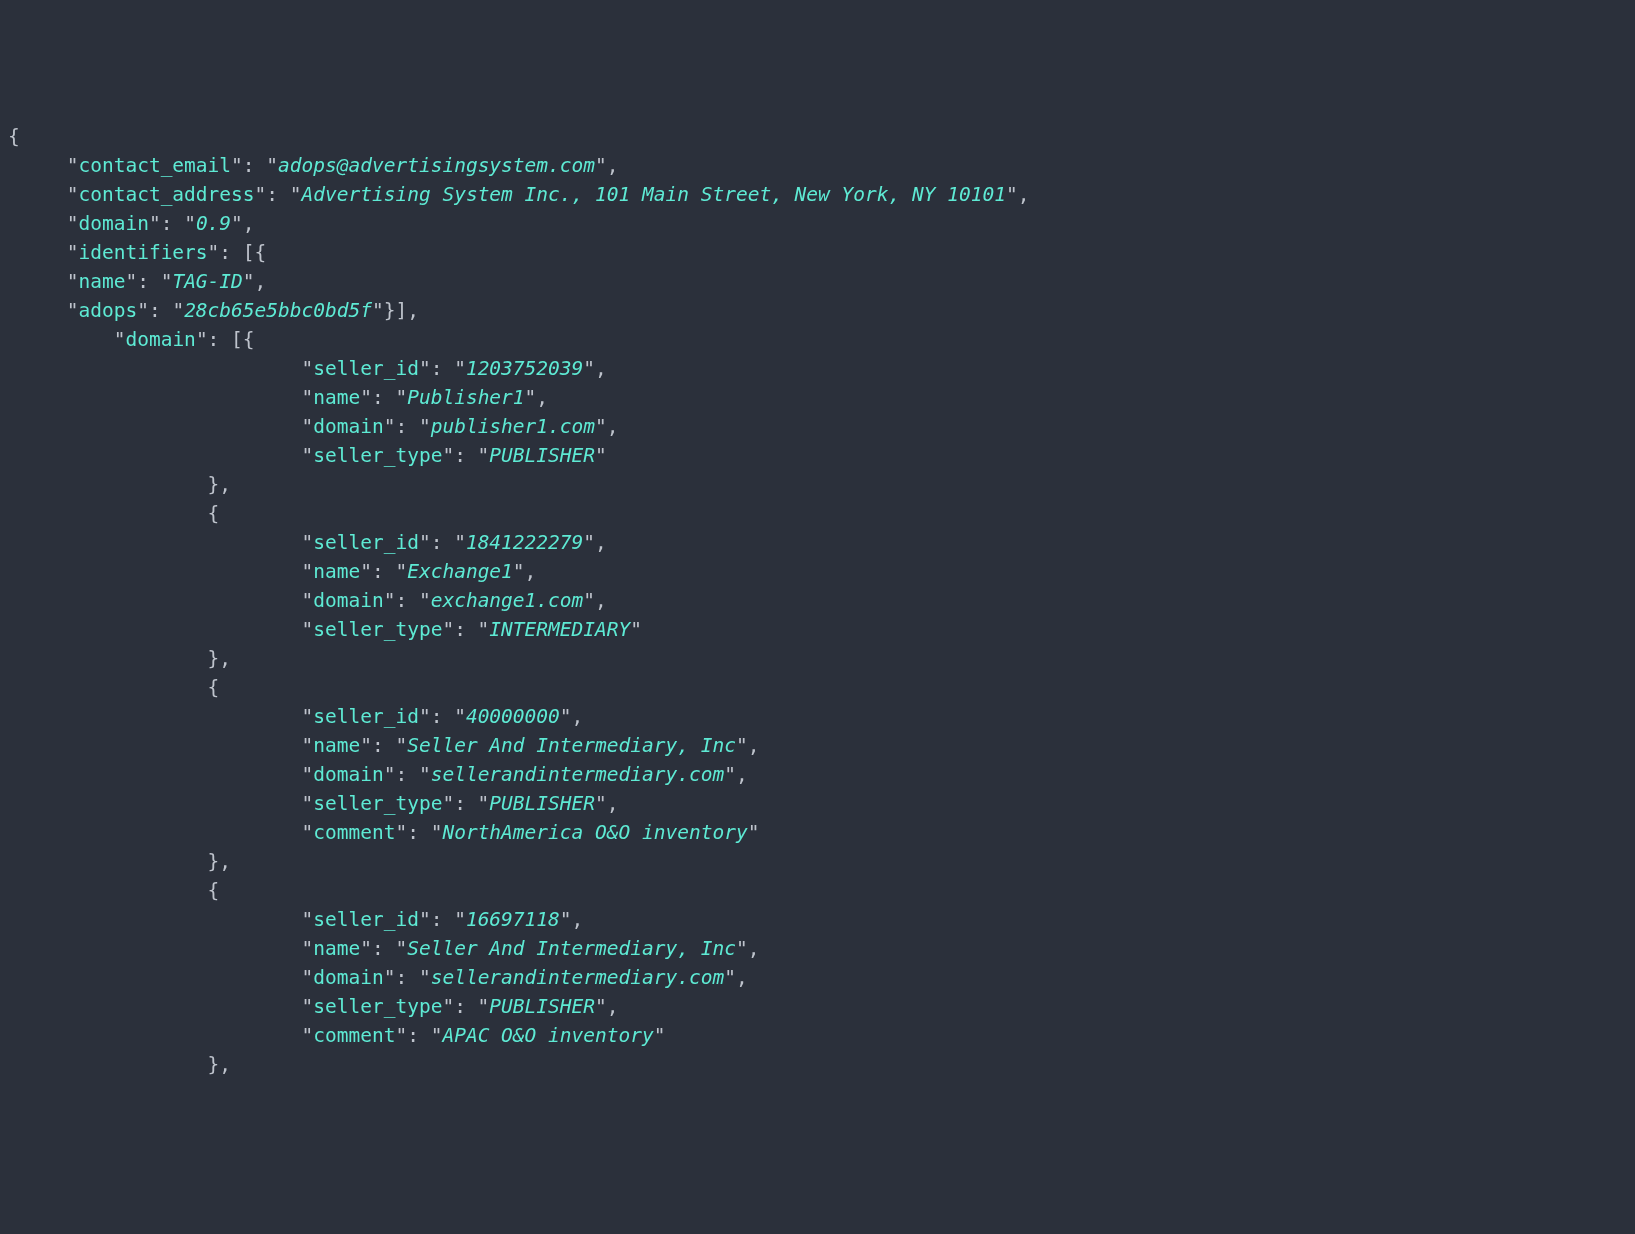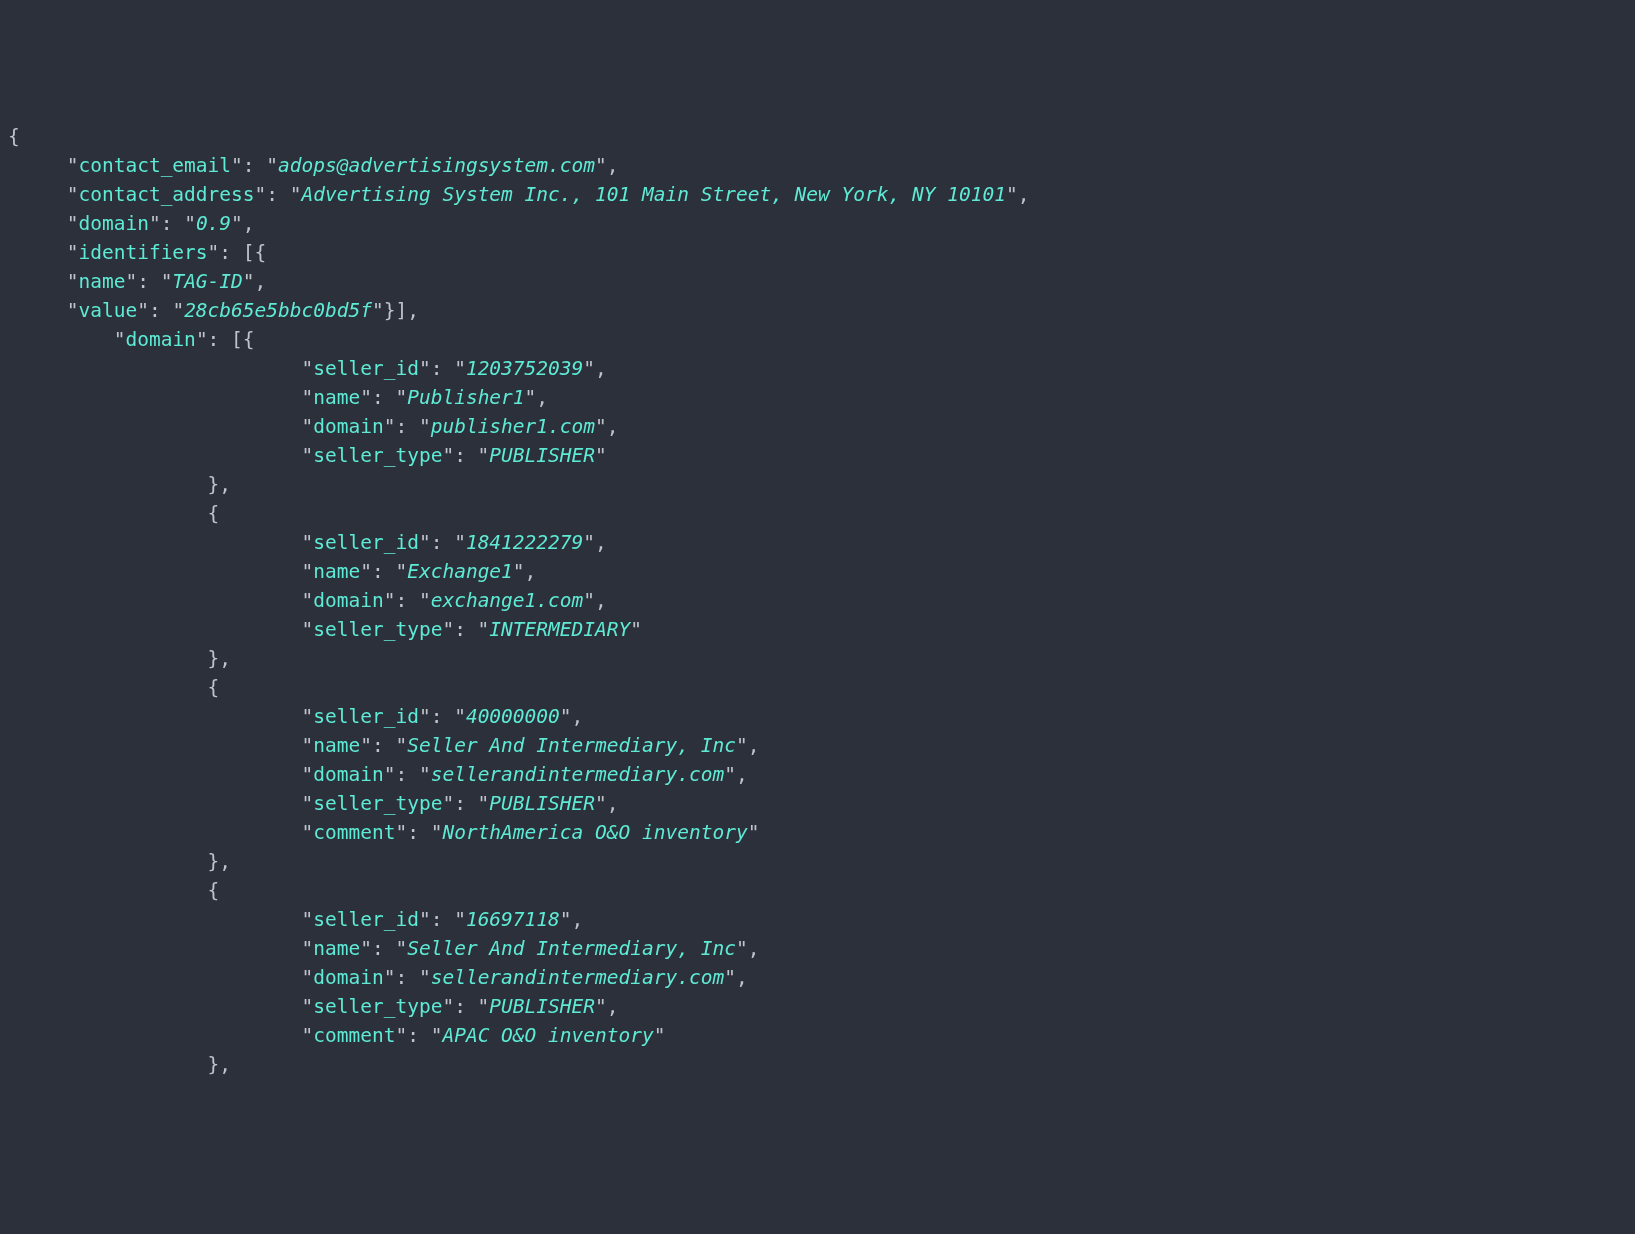--- a/index.html
+++ b/index.html
@@ -24,21 +24,21 @@
 <body>
 
 
 
 <pre class="code" id="code"><span class="p">{</span>
      <span class="p">"</span><span class="k">contact_email</span><span class="p">": "</span><span class="s">adops@advertisingsystem.com</span><span class="p">",</span>
      <span class="p">"</span><span class="k">contact_address</span><span class="p">": "</span><span class="s">Advertising System Inc., 101 Main Street, New York, NY 10101</span><span class="p">",</span>
      <span class="p">"</span><span class="k">domain</span><span class="p">": "</span><span class="s">0.9</span><span class="p">",</span>
      <span class="p">"</span><span class="k">identifiers</span><span class="p">": [{</span>
      <span class="p">"</span><span class="k">name</span><span class="p">": "</span><span class="s">TAG-ID</span><span class="p">",</span>
-     <span class="p">"</span><span class="k">value</span><span class="p">": "</span><span class="s">28cb65e5bbc0bd5f</span><span class="p">"}],</span>
+     <span class="p">"</span><span class="k">adops</span><span class="p">": "</span><span class="s">28cb65e5bbc0bd5f</span><span class="p">"}],</span>
          <span class="p">"</span><span class="k">domain</span><span class="p">": [{</span>
                          <span class="p">"</span><span class="k">seller_id</span><span class="p">": "</span><span class="s">1203752039</span><span class="p">",</span>
                          <span class="p">"</span><span class="k">name</span><span class="p">": "</span><span class="s">Publisher1</span><span class="p">",</span>
                          <span class="p">"</span><span class="k">domain</span><span class="p">": "</span><span class="s">publisher1.com</span><span class="p">",</span>
                          <span class="p">"</span><span class="k">seller_type</span><span class="p">": "</span><span class="s">PUBLISHER</span><span class="p">"</span>
                  <span class="p">},</span>
                  <span class="p">{</span>
                          <span class="p">"</span><span class="k">seller_id</span><span class="p">": "</span><span class="s">1841222279</span><span class="p">",</span>
                          <span class="p">"</span><span class="k">name</span><span class="p">": "</span><span class="s">Exchange1</span><span class="p">",</span>
                          <span class="p">"</span><span class="k">domain</span><span class="p">": "</span><span class="s">exchange1.com</span><span class="p">",</span>

